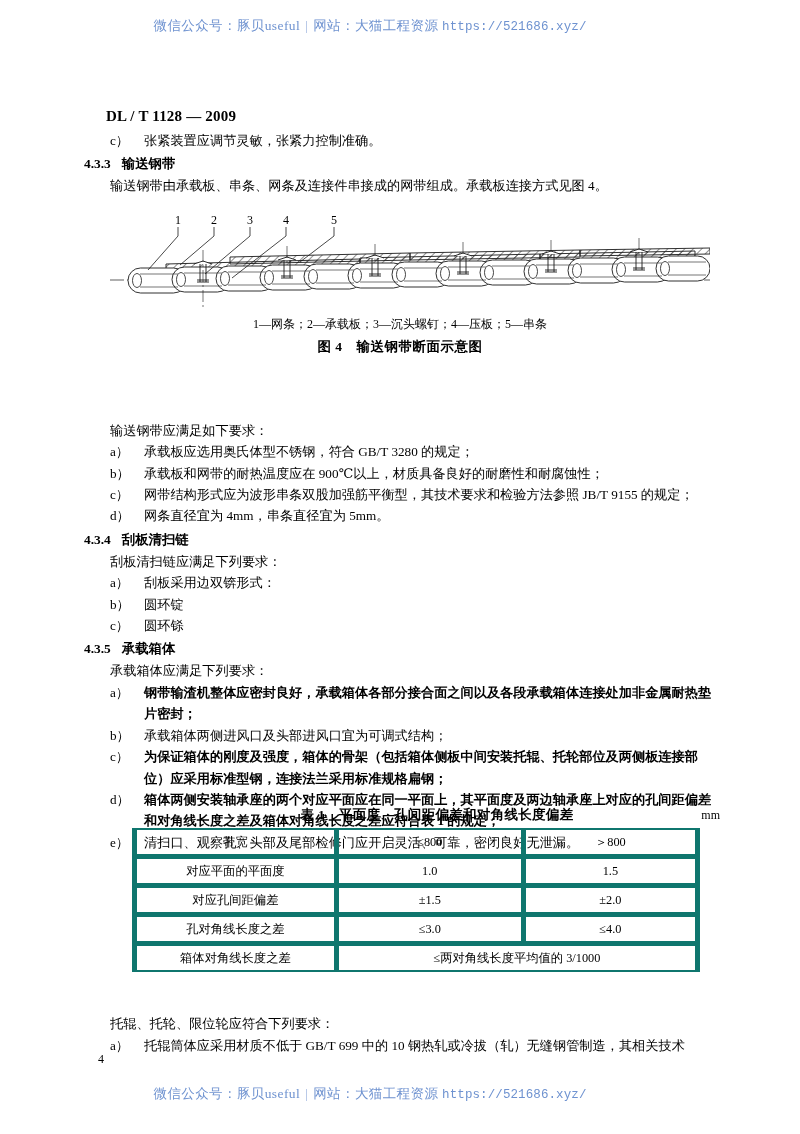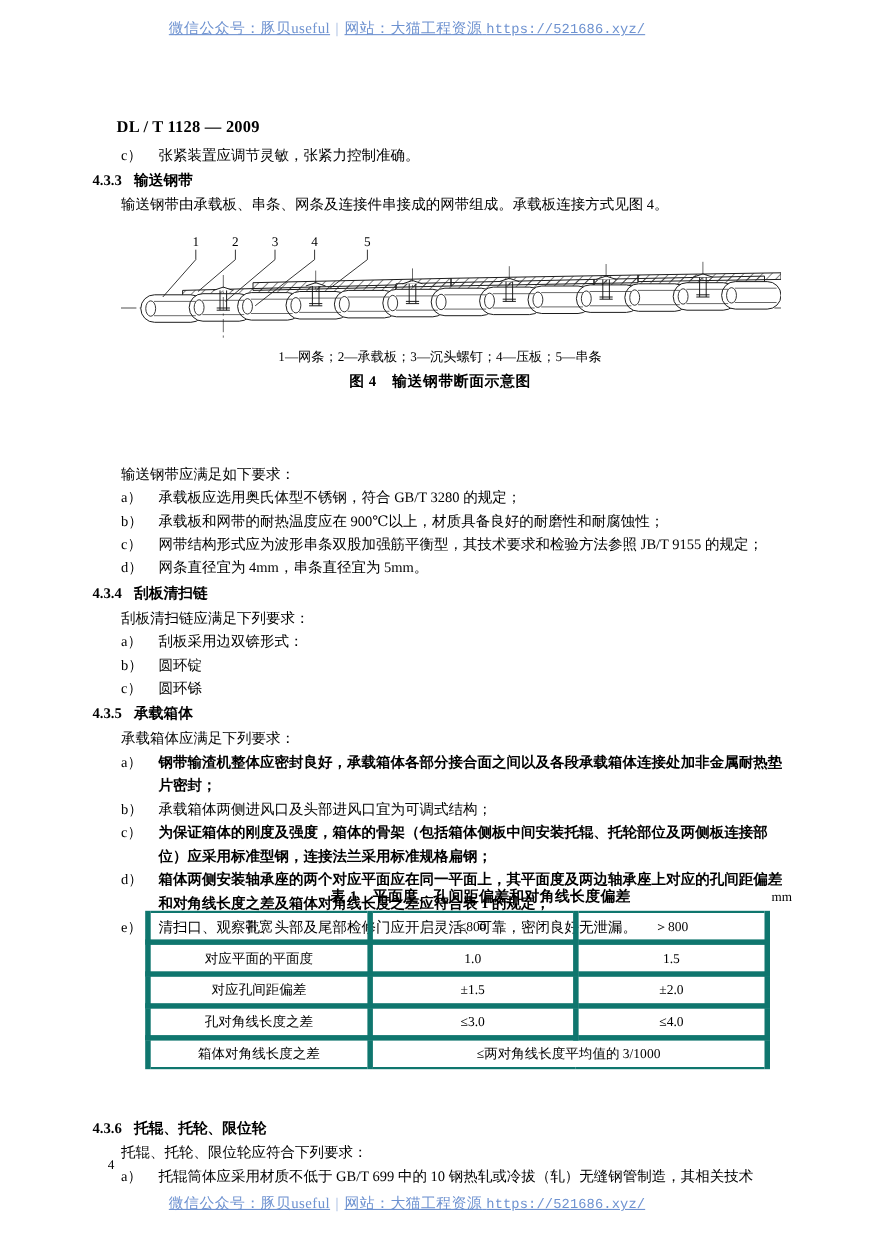--- a/index.html
+++ b/index.html
@@ -28,21 +28,20 @@
   .watermark {
     position: absolute;
     left: 0;
     width: 740px;
     text-align: center;
     color: #6e92d0;
     font-size: 13.5px;
     letter-spacing: 0.4px;
     white-space: nowrap;
     font-family: "Liberation Serif", "DejaVu Serif", serif;
-    text-decoration: underline;
   }
   .watermark .mono {
     font-family: "Liberation Mono", "DejaVu Sans Mono", monospace;
     font-size: 12.5px;
     letter-spacing: 0.1px;
   }
   .watermark .sep {
     color: #9db4de;
     padding: 0 5px;
   }
@@ -255,23 +254,20 @@
       <span class="lbl">d）</span>
       <span class="txt">箱体两侧安装轴承座的两个对应平面应在同一平面上，其平面度及两边轴承座上对应的孔间距偏差和对角线长度之差及箱体对角线长度之差应符合表 1 的规定；</span>
     </div>
     <div class="ln item">
       <span class="lbl">e）</span>
       <span class="txt">清扫口、观察孔、头部及尾部检修门应开启灵活、可靠，密闭良好无泄漏。</span>
     </div>
 
     <div style="height:160px;"></div>
 
-    <div class="ln heading">
-      <span class="num">4.3.6</span><span>托辊、托轮、限位轮</span>
-    </div>
     <div class="ln para">托辊、托轮、限位轮应符合下列要求：</div>
     <div class="ln item">
       <span class="lbl">a）</span>
       <span class="txt">托辊筒体应采用材质不低于 GB/T  699 中的 10 钢热轧或冷拔（轧）无缝钢管制造，其相关技术</span>
     </div>
   </div>
 
   <div class="figure">
     <svg width="600" height="100" viewBox="0 0 600 100">
       <defs>

